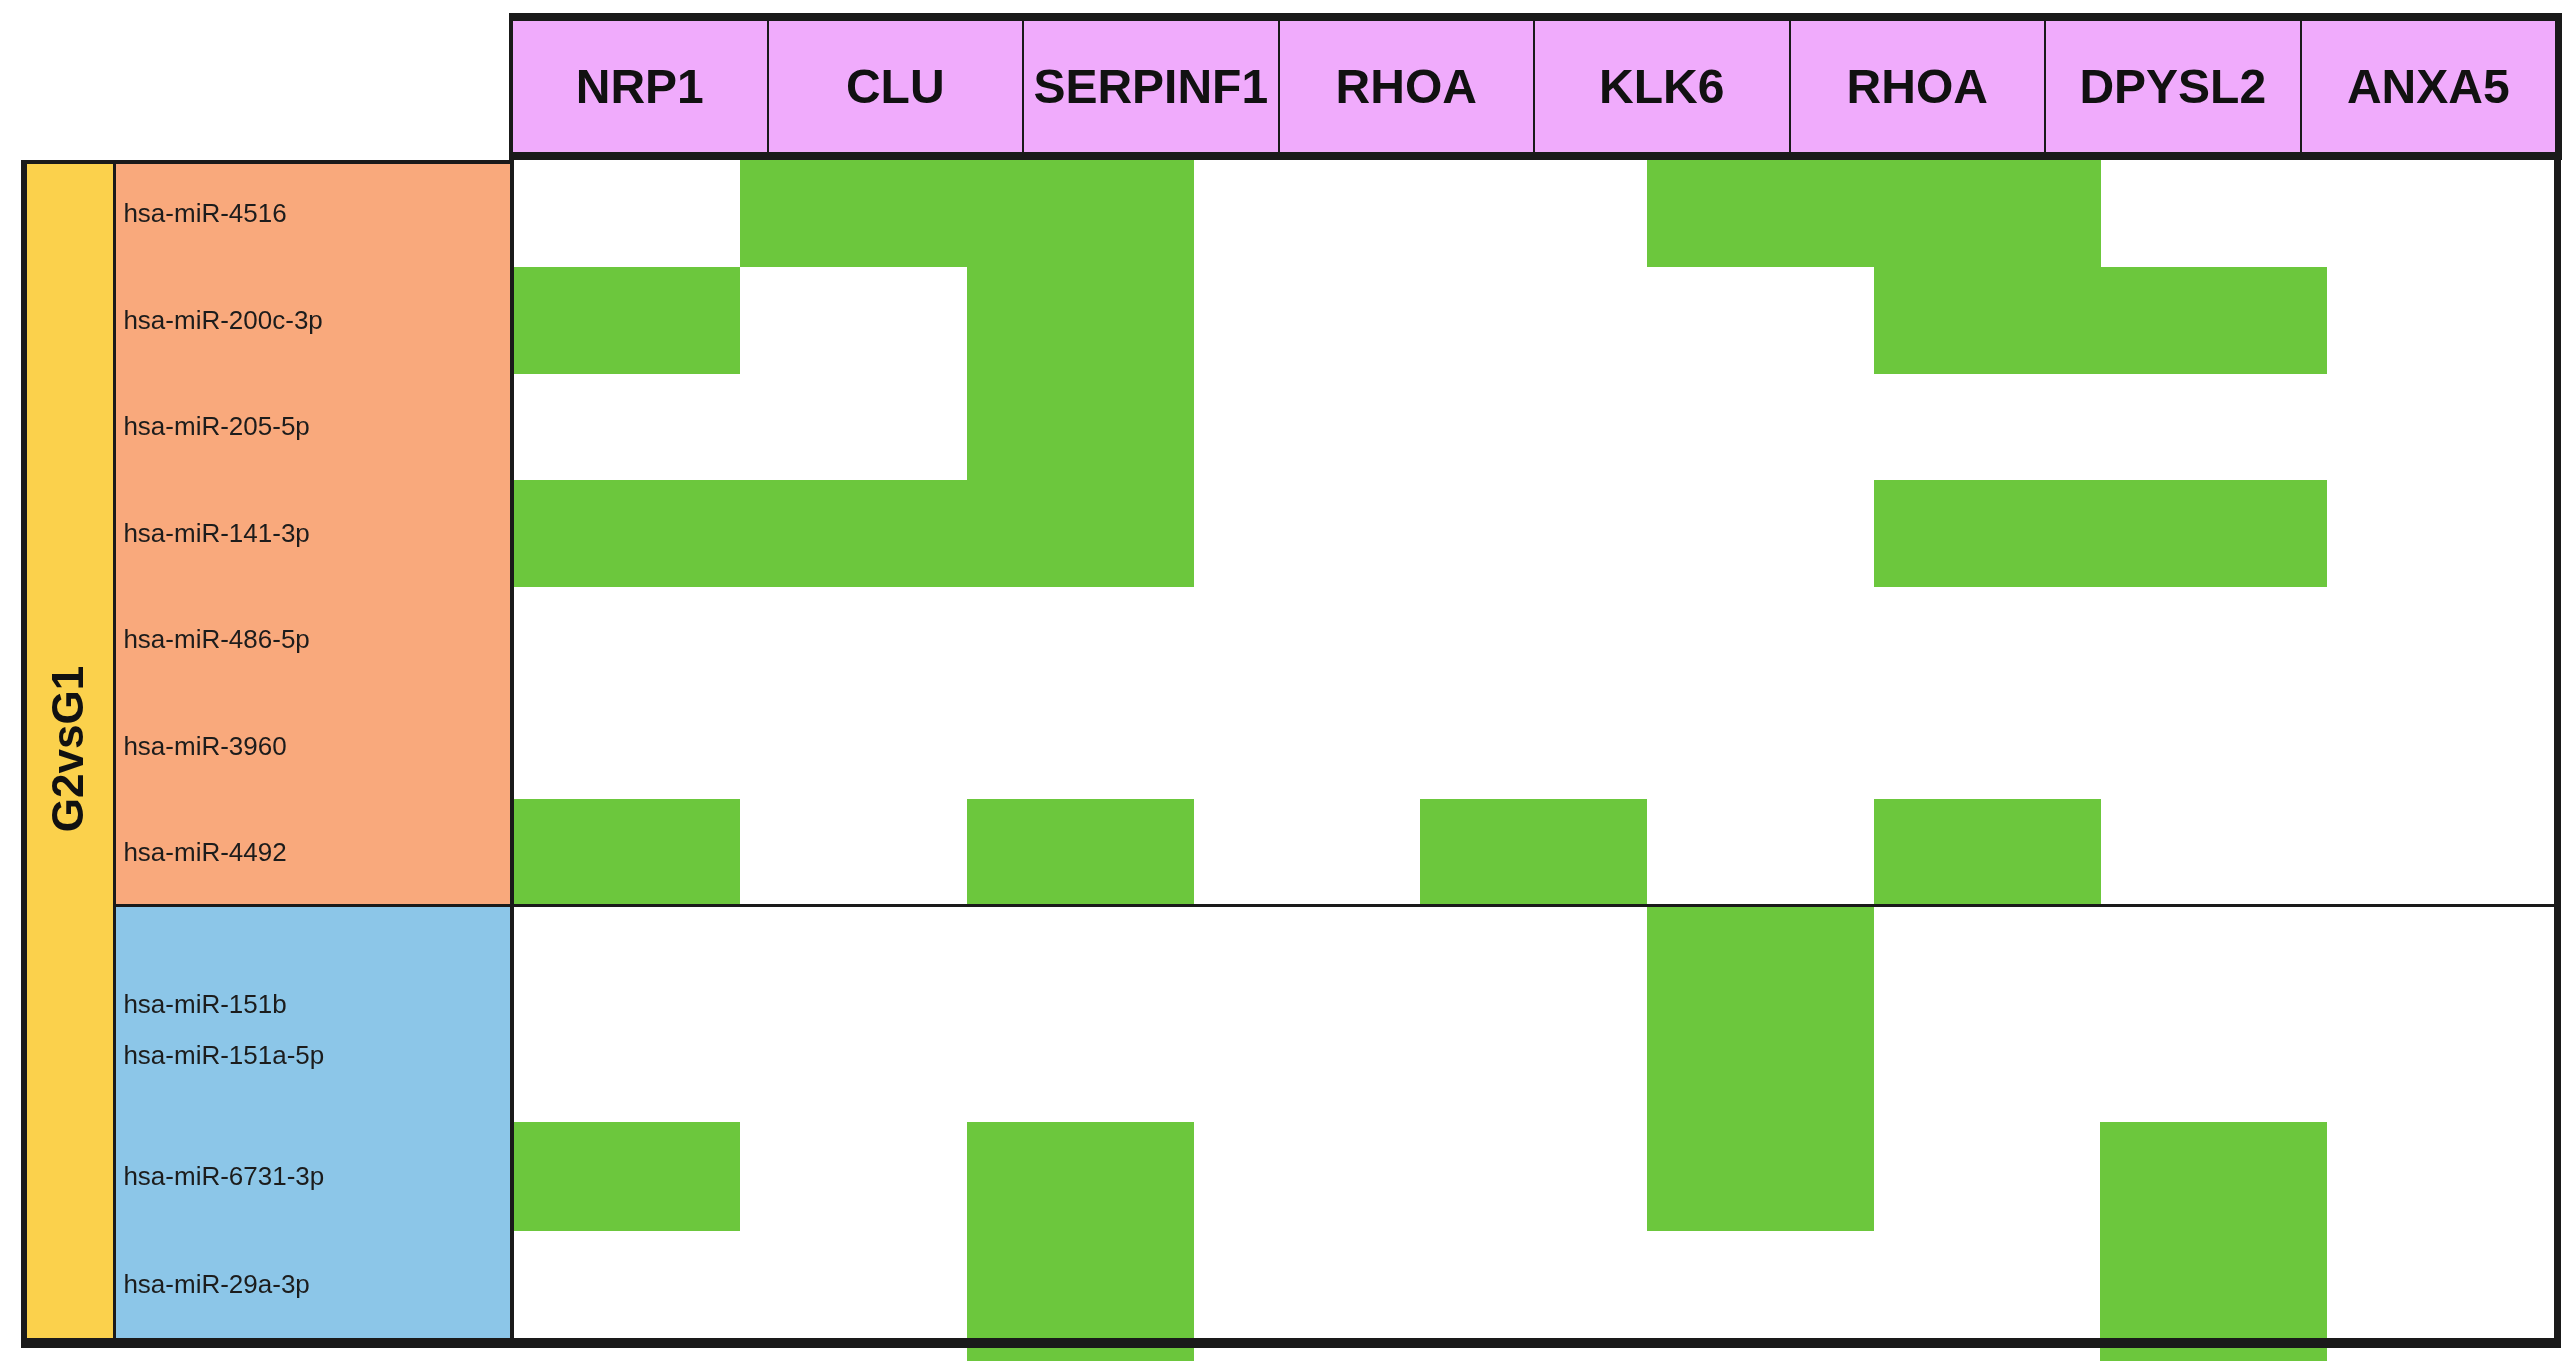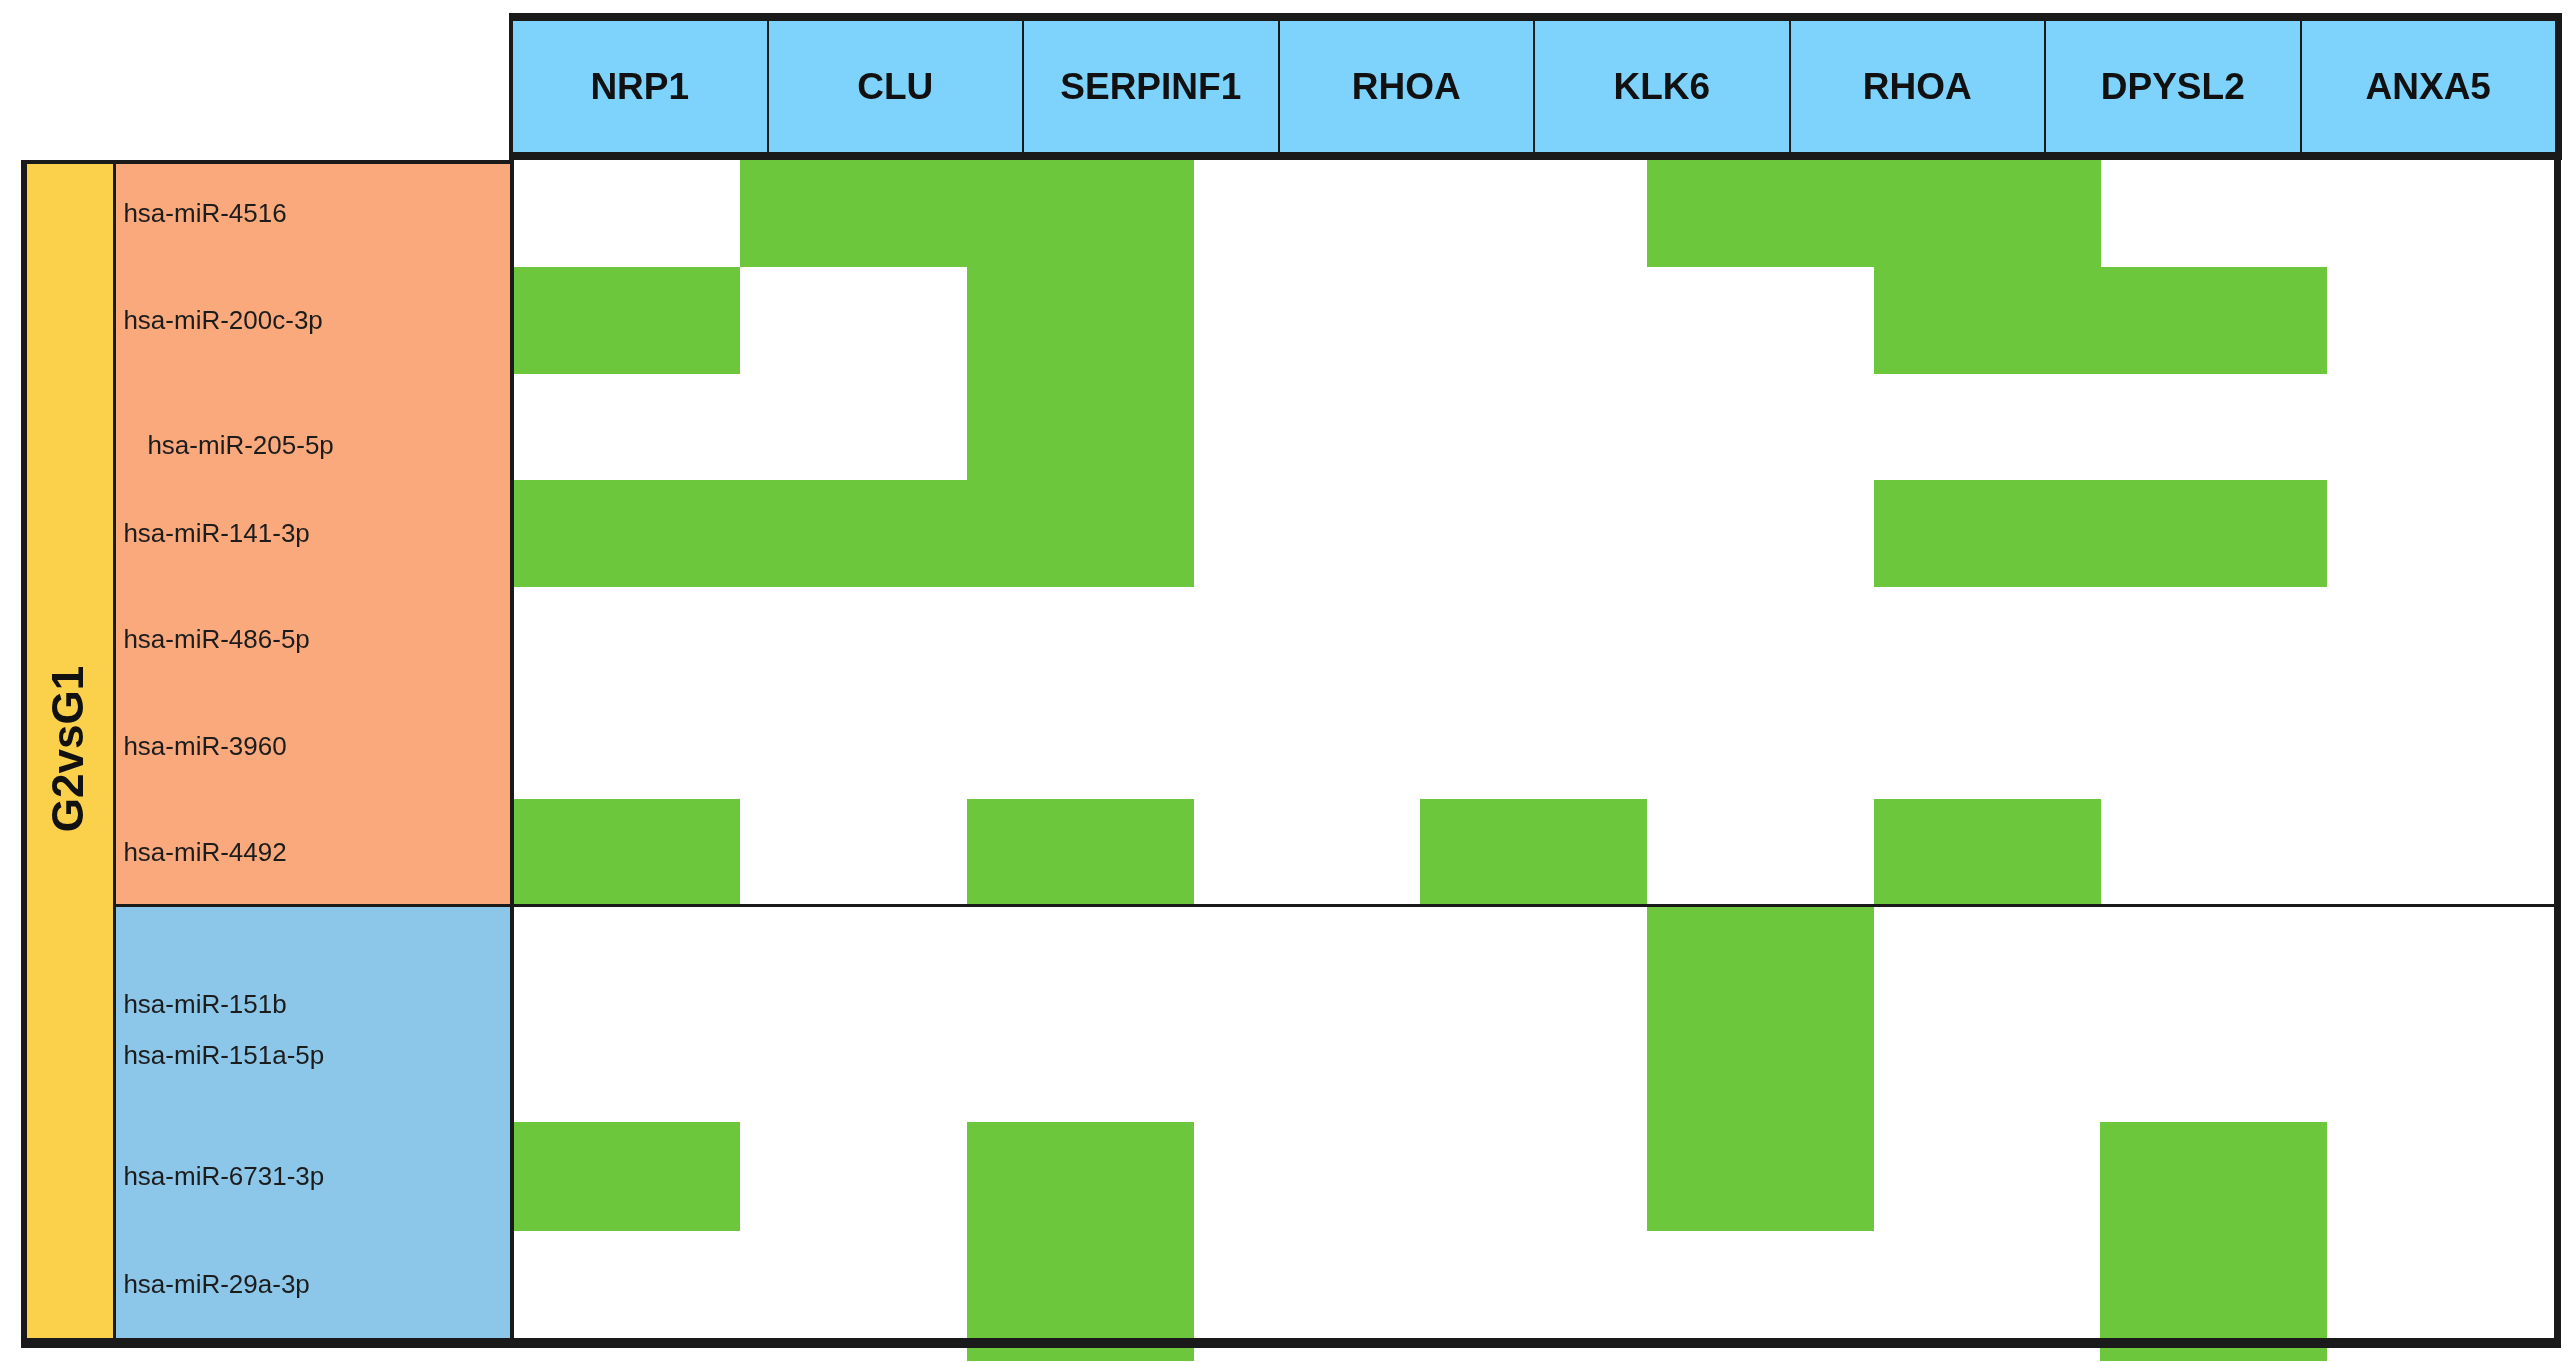--- a/index.html
+++ b/index.html
@@ -6,22 +6,22 @@
   #fig{position:relative;width:2576px;height:1362px;background:#ffffff;
        font-family:"Liberation Sans",sans-serif;overflow:hidden;}
   .abs{position:absolute;}
   .line{position:absolute;background:#1a1a1a;}
   
   #header-row{position:absolute;left:509px;top:13.2px;width:2053px;height:147px;
               box-sizing:border-box;border:5.9px solid #1a1a1a;border-top-width:8.8px;
               border-bottom-width:8.8px;border-left-width:4.4px;border-right-width:7.4px;
               display:flex;background:#ffffff;}
   .hcell{flex:1 1 0;display:flex;align-items:center;justify-content:center;
-         box-sizing:border-box;border-left:2.9px solid #1a1a1a;background:#7dd3fc;
-         font-weight:bold;font-size:37px;color:#111111;letter-spacing:0px;}
+         box-sizing:border-box;border-left:2.9px solid #1a1a1a;background:#f0abfc;
+         font-weight:bold;font-size:48px;color:#111111;letter-spacing:0px;}
   .hcell:first-child{border-left:none;}
   
   #yellow-band{left:21px;top:160px;width:95px;height:1187px;}
   #orange-block{left:116px;top:160px;width:397px;height:745px;}
   #blue-block{left:116px;top:906px;width:397px;height:442px;}
   .row-label{position:absolute;left:116px;width:397px;display:flex;align-items:center;
              box-sizing:border-box;padding-left:7.4px;font-size:26px;color:#1c1c1c;}
   
   #line-left{left:21px;top:160px;width:5.9px;height:1187px;}
   #line-label-top{left:21px;top:160px;width:492px;height:3.7px;}
@@ -83,21 +83,21 @@
       <div class="gcell" style="left: 2100px; top: 1122px; width: 227px; height: 109px; background: rgb(108, 199, 61);"></div>
       <div class="gcell" style="left: 967px; top: 1230px; width: 227px; height: 109px; background: rgb(108, 199, 61);"></div>
       <div class="gcell" style="left: 2100px; top: 1230px; width: 227px; height: 109px; background: rgb(108, 199, 61);"></div>
       <div class="gcell" style="left: 967px; top: 1348px; width: 227px; height: 12.5px; background: rgb(108, 199, 61);"></div>
       <div class="gcell" style="left: 2100px; top: 1348px; width: 227px; height: 12.5px; background: rgb(108, 199, 61);"></div>
     </div>
 
   <div id="row-labels">
       <div class="row-label" style="top: 160px; height: 106px;">hsa-miR-4516</div>
       <div class="row-label" style="top: 267px; height: 106px;">hsa-miR-200c-3p</div>
-      <div class="row-label" style="top: 392px; height: 106px; margin-left: 24px;">hsa-miR-205-5p</div>
+      <div class="row-label" style="top: 373px; height: 106px;">hsa-miR-205-5p</div>
       <div class="row-label" style="top: 480px; height: 106px;">hsa-miR-141-3p</div>
       <div class="row-label" style="top: 586px; height: 106px;">hsa-miR-486-5p</div>
       <div class="row-label" style="top: 693px; height: 106px;">hsa-miR-3960</div>
       <div class="row-label" style="top: 799px; height: 106px;">hsa-miR-4492</div>
       <div class="row-label" style="top: 950px; height: 108px;">hsa-miR-151b</div>
       <div class="row-label" style="top: 1001px; height: 108px;">hsa-miR-151a-5p</div>
       <div class="row-label" style="top: 1122px; height: 108px;">hsa-miR-6731-3p</div>
       <div class="row-label" style="top: 1230px; height: 108px;">hsa-miR-29a-3p</div>
     </div>
 

